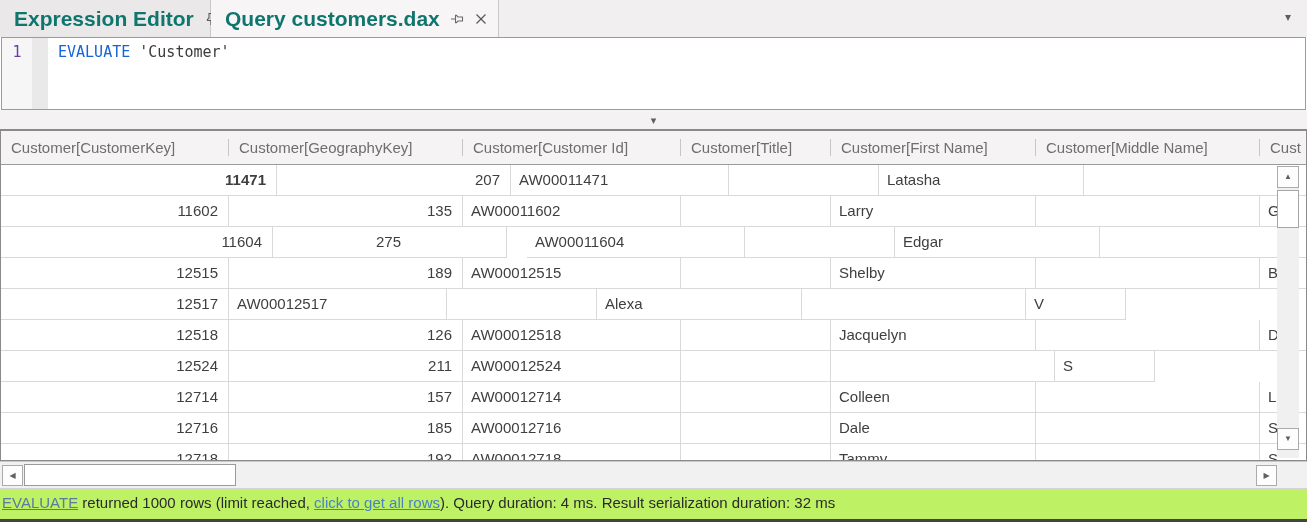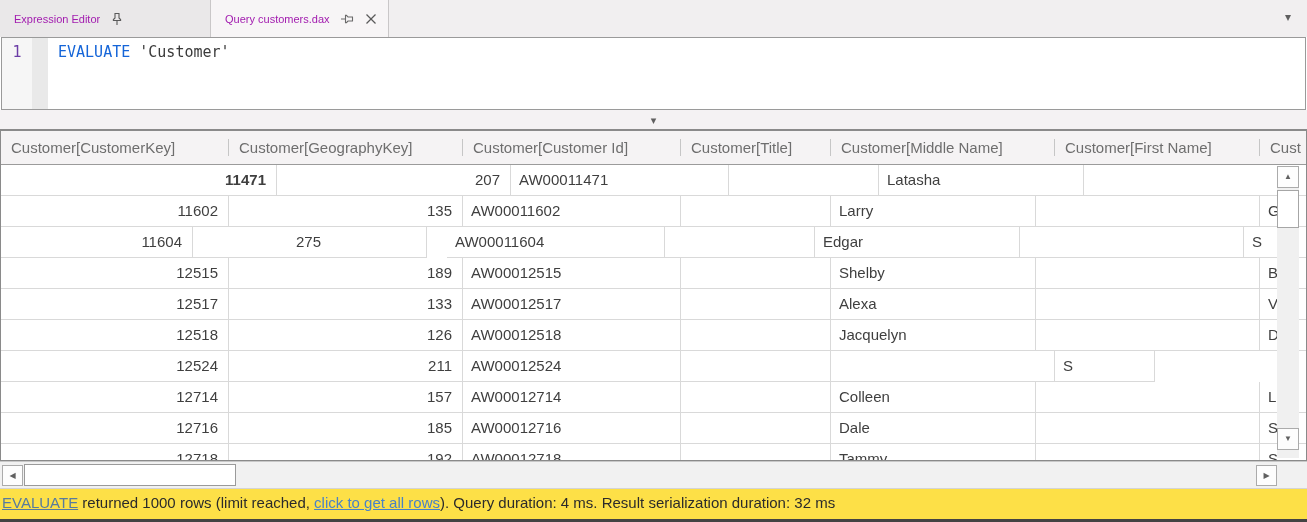--- a/index.html
+++ b/index.html
@@ -4,21 +4,21 @@
 <style>
   * { margin:0; padding:0; box-sizing:border-box; }
   html,body { background:#fff; font-family:"Liberation Sans","DejaVu Sans",sans-serif; }
   .screen { position:relative; width:1307px; height:522px; overflow:hidden; background:#fff; }
 
   
   .tabbar { position:absolute; left:0; top:0; width:1307px; height:37px; background:#f1eff0; display:flex; }
   .tab { height:37px; display:flex; align-items:center; padding:0 10px 0 14px; border-right:1px solid #c9c7c8; cursor:default; }
   .tab-expression { background:#eae8e9; width:211px; }
   .tab-query { background:#f7f5f6; }
-  .tab-label { font-size:11px; font-weight:normal; color:#a21caf; white-space:nowrap; }
+  .tab-label { font-size:21px; font-weight:bold; color:#0f766e; white-space:nowrap; }
   .tab-icon { margin-left:10px; display:inline-flex; align-items:center; }
   .pin-rot { transform:rotate(90deg); }
   .tabbar-rest { flex:1; position:relative; }
   .dropdown-icon { position:absolute; right:16px; top:10px; font-size:12px; color:#5f5f5f; }
 
   
   .editor { position:absolute; left:1px; top:37px; width:1305px; height:73px; background:#fff;
             border:1px solid #9a9a9a; display:flex; }
   .gutter1 { width:30px; background:#f6f6f6; text-align:center; padding-top:5px;
              font-family:"DejaVu Sans Mono","Liberation Mono",monospace; font-size:15px; color:#6b3da6; }
@@ -50,21 +50,21 @@
   .vup { top:0; } .vdown { bottom:8px; }
   .vthumb { position:absolute; left:0; top:24px; width:22px; height:38px; background:#fff; border:1px solid #a6a6a6; }
 
   .hscroll { position:absolute; left:0; top:461px; width:1307px; height:27px; background:#f1f1f1; border-top:1px solid #c8c8c8; }
   .hbtn { position:absolute; top:3px; width:21px; height:21px; background:#fdfdfd; border:1px solid #ababab;
           color:#606060; font-size:8px; text-align:center; line-height:19px; }
   .hleft { left:2px; } .hright { left:1256px; }
   .hthumb { position:absolute; left:24px; top:2px; width:212px; height:22px; background:#fff; border:1px solid #9a9a9a; }
 
   
-  .statusbar { position:absolute; left:0; top:488px; width:1307px; height:34px; background:#fde047;
+  .statusbar { position:absolute; left:0; top:488px; width:1307px; height:34px; background:#bef264;
                border-top:1px solid #d4d4d4; border-bottom:3px solid #434343; padding:5px 0 0 2px;
                font-size:15px; color:#2b2b2b; white-space:nowrap; }
   .slink1 { color:#587b9e; text-decoration:underline; cursor:pointer; }
   .slink2 { color:#4a82c6; text-decoration:underline; cursor:pointer; }
 </style>
 </head>
 <body>
 
 <div class="screen">
 
@@ -109,22 +109,22 @@
   <div class="splitter">
     <span class="splitter-tri">▾</span>
   </div>
 
   <div class="grid">
     <div class="ghead" id="grid-header">
         <div class="hcell" style="width: 228px;">Customer[CustomerKey]</div>
         <div class="hcell" style="width: 234px;">Customer[GeographyKey]</div>
         <div class="hcell" style="width: 218px;">Customer[Customer Id]</div>
         <div class="hcell" style="width: 150px;">Customer[Title]</div>
+        <div class="hcell" style="width: 205px;">Customer[First Name]</div>
         <div class="hcell" style="width: 224px;">Customer[Middle Name]</div>
-        <div class="hcell" style="width: 205px;">Customer[First Name]</div>
         <div class="hcell" style="width: 100px;">Cust</div>
       </div>
     <div id="grid-body">
         <div class="grow">
           <div class="gcell num" style="width: 276px; font-weight: bold;">11471</div>
           <div class="gcell num" style="width: 234px; text-align: right;">207</div>
           <div class="gcell" style="width: 218px;">AW00011471</div>
           <div class="gcell" style="width: 150px;"></div>
           <div class="gcell" style="width: 205px;">Latasha</div>
           <div class="gcell" style="width: 224px;"></div>
@@ -133,40 +133,39 @@
         <div class="grow">
           <div class="gcell num" style="width: 228px;">11602</div>
           <div class="gcell num" style="width: 234px;">135</div>
           <div class="gcell" style="width: 218px;">AW00011602</div>
           <div class="gcell" style="width: 150px;"></div>
           <div class="gcell" style="width: 205px;">Larry</div>
           <div class="gcell" style="width: 224px;"></div>
           <div class="gcell" style="width: 100px;">G</div>
         </div>
         <div class="grow">
-          <div class="gcell num" style="width: 192px;">11604</div>
+          <div class="gcell num" style="width: 272px;">11604</div>
           <div class="gcell num" style="width: 234px; text-align: center;">275</div>
           <div class="gcell" style="width: 218px; margin-left: 20px;">AW00011604</div>
           <div class="gcell" style="width: 150px;"></div>
           <div class="gcell" style="width: 205px;">Edgar</div>
           <div class="gcell" style="width: 224px;"></div>
           <div class="gcell" style="width: 100px;">S</div>
         </div>
         <div class="grow">
           <div class="gcell num" style="width: 228px;">12515</div>
           <div class="gcell num" style="width: 234px;">189</div>
           <div class="gcell" style="width: 218px;">AW00012515</div>
           <div class="gcell" style="width: 150px;"></div>
           <div class="gcell" style="width: 205px;">Shelby</div>
           <div class="gcell" style="width: 224px;"></div>
           <div class="gcell" style="width: 100px;">B</div>
         </div>
         <div class="grow">
           <div class="gcell num" style="width: 228px;">12517</div>
-          <div class="gcell num" style="width: 234px;">133</div>
           <div class="gcell" style="width: 218px;">AW00012517</div>
           <div class="gcell" style="width: 150px;"></div>
           <div class="gcell" style="width: 205px;">Alexa</div>
           <div class="gcell" style="width: 224px;"></div>
           <div class="gcell" style="width: 100px;">V</div>
         </div>
         <div class="grow">
           <div class="gcell num" style="width: 228px;">12518</div>
           <div class="gcell num" style="width: 234px;">126</div>
           <div class="gcell" style="width: 218px;">AW00012518</div>

